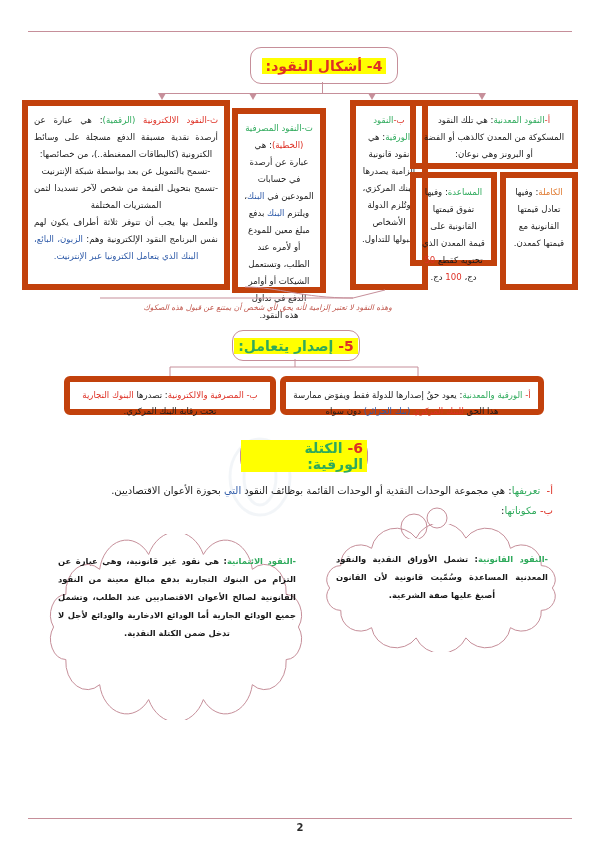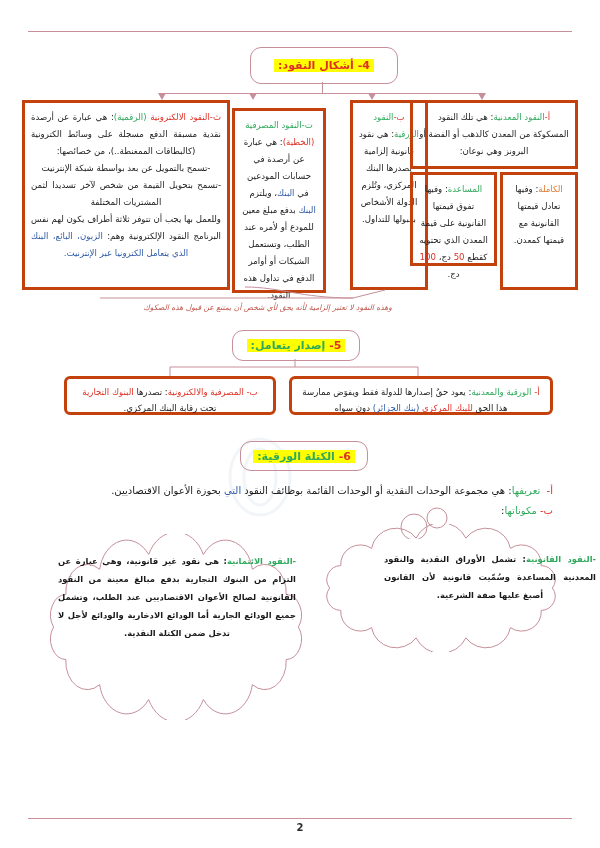--- a/index.html
+++ b/index.html
@@ -1,21 +1,21 @@
 <!DOCTYPE html>
 <html><head>
 <meta charset="utf-8">
 <style>
   html,body{margin:0;padding:0;background:#f2f2f2;}
   body{font-family:"DejaVu Sans",sans-serif;}
   #page{position:relative;width:600px;height:848px;background:#ffffff;overflow:hidden;}
   .rule{position:absolute;background:#c68f9a;height:1px;}
   .tbox{position:absolute;border:1.3px solid #c68f9a;border-radius:11px;display:flex;align-items:center;justify-content:center;}
-  .tbox .hl{background:#ffff00;padding:0 4px;font-weight:bold;font-size:11px;direction:rtl;}
-  .box{position:absolute;border:3px solid #c2410c;box-sizing:border-box;direction:rtl;color:#1a1a1a;}
+  .tbox .hl{background:#ffff00;padding:0 4px;font-weight:bold;font-size:14px;direction:rtl;}
+  .box{position:absolute;border:6px solid #c2410c;box-sizing:border-box;direction:rtl;color:#1a1a1a;}
   .box .inner{padding:6px 6px 4px 6px;font-size:8.6px;line-height:17px;}
   .just .inner{text-align:justify;text-align-last:center;}
   .ctr .inner{text-align:center;}
   .r{color:#de3025;}
   .g{color:#2faa5c;}
   .b{color:#2e5aa8;}
   .o{color:#e07a30;}
   .arrow{position:absolute;width:0;height:0;border-left:4px solid transparent;border-right:4px solid transparent;border-top:7px solid #c68f9a;}
   .vline{position:absolute;width:1px;background:#c68f9a;}
   .note{position:absolute;direction:rtl;font-size:7.6px;color:#c0564c;font-style:italic;letter-spacing:.2px;}
@@ -85,41 +85,41 @@
 
   <svg style="position:absolute;left:150px;top:359px;width:300px;height:20px;" viewBox="0 0 300 20">
     <path d="M145,0 L145,8 L20,8 L20,18" fill="none" stroke="#c68f9a" stroke-width="1"></path>
     <path d="M145,8 L268,8 L268,18" fill="none" stroke="#c68f9a" stroke-width="1"></path>
   </svg>
 
   <div class="box ctr" style="left:64px;top:376px;width:212px;height:39px;border-radius:6px;">
     <div class="inner" style="padding:5px 7px;line-height:16px;"><span class="r">ب- المصرفية والالكترونية</span>: تصدرها <span class="r">البنوك التجارية</span> تحت رقابة البنك المركزي.</div>
   </div>
 
-  <div class="box ctr" style="left:289px;top:376px;width:264px;height:39px;border-radius:6px;">
+  <div class="box ctr" style="left:280px;top:376px;width:264px;height:39px;border-radius:6px;">
     <div class="inner" style="padding:5px 7px;line-height:16px;"><span class="r">أ-</span> <span class="g">الورقية والمعدنية</span>: يعود حقُ إصدارها للدولة فقط ويفوَض ممارسة هذا الحق <span class="r">للبنك المركزي</span> <span class="b">(بنك الجزائر)</span> دون سواه</div>
   </div>
 
   <div class="tbox" style="left:240px;top:441px;width:126px;height:28px;">
     <span class="hl"><span class="r">6-</span> <span class="g">الكتلة الورقية:</span></span>
   </div>
 
   <div class="sec-text" style="left:55px;top:481px;width:498px;"><span class="r">أ-</span>&nbsp;&nbsp;<span class="g">تعريفها</span>: هي مجموعة الوحدات النقدية أو الوحدات القائمة بوظائف النقود <span class="b">التي</span> بحوزة الأعوان الاقتصاديين.</div>
   <div class="sec-text" style="left:55px;top:501px;width:498px;"><span class="r">ب-</span>&nbsp;<span class="g">مكوناتها</span>:</div>
 
   <div class="cloudwrap" style="left:310px;top:524px;width:262px;height:128px;">
     <svg viewBox="0 0 400 200" preserveAspectRatio="none">
       <path d="M370,100 A22,22 0 0 1 353,135 A30,30 0 0 1 306,162 A38,38 0 0 1 238,178 A42,42 0 0 1 162,178 A38,38 0 0 1 94,162 A30,30 0 0 1 47,135 A22,22 0 0 1 30,100 A22,22 0 0 1 47,65 A30,30 0 0 1 94,38 A38,38 0 0 1 162,22 A42,42 0 0 1 238,22 A38,38 0 0 1 306,38 A30,30 0 0 1 353,65 A22,22 0 0 1 370,100 Z" fill="none" stroke="#c68f9a" stroke-width="1" vector-effect="non-scaling-stroke"></path>
     </svg>
   </div>
   <svg style="position:absolute;left:390px;top:505px;width:70px;height:34px;" viewBox="0 0 70 34">
     <circle cx="24" cy="22" r="13" fill="none" stroke="#c68f9a" stroke-width="1"></circle>
     <circle cx="47" cy="13" r="10" fill="none" stroke="#c68f9a" stroke-width="1"></circle>
   </svg>
-  <div class="cloudtext" style="left:336px;top:550px;width:212px;margin-left:48px;"><span class="g">-النقود القانونية</span>: تشمل الأوراق النقدية والنقود المعدنية المساعدة وسُمّيت قانونية لأن القانون أصبغ عليها صفة الشرعية.</div>
+  <div class="cloudtext" style="left:336px;top:550px;width:212px;"><span class="g">-النقود القانونية</span>: تشمل الأوراق النقدية والنقود المعدنية المساعدة وسُمّيت قانونية لأن القانون أصبغ عليها صفة الشرعية.</div>
 
   <div class="cloudwrap" style="left:32px;top:534px;width:288px;height:186px;">
     <svg viewBox="0 0 400 200" preserveAspectRatio="none">
       <path d="M370,100 A22,22 0 0 1 353,135 A30,30 0 0 1 306,162 A38,38 0 0 1 238,178 A42,42 0 0 1 162,178 A38,38 0 0 1 94,162 A30,30 0 0 1 47,135 A22,22 0 0 1 30,100 A22,22 0 0 1 47,65 A30,30 0 0 1 94,38 A38,38 0 0 1 162,22 A42,42 0 0 1 238,22 A38,38 0 0 1 306,38 A30,30 0 0 1 353,65 A22,22 0 0 1 370,100 Z" fill="none" stroke="#c68f9a" stroke-width="1" vector-effect="non-scaling-stroke"></path>
     </svg>
   </div>
   <div class="cloudtext" style="left:58px;top:552px;width:238px;"><span class="g">-النقود الائتمانية</span>: هي نقود غير قانونية، وهي عبارة عن التزام من البنوك التجارية بدفع مبالغ معينة من النقود القانونية لصالح الأعوان الاقتصاديين عند الطلب، وتشمل جميع الودائع الجارية أما الودائع الادخارية والودائع لأجل لا تدخل ضمن الكتلة النقدية.</div>
 
   <div class="rule" style="left:28px;top:818px;width:544px;"></div>
   <div class="pagenum" style="left:0;top:822px;">2</div>

